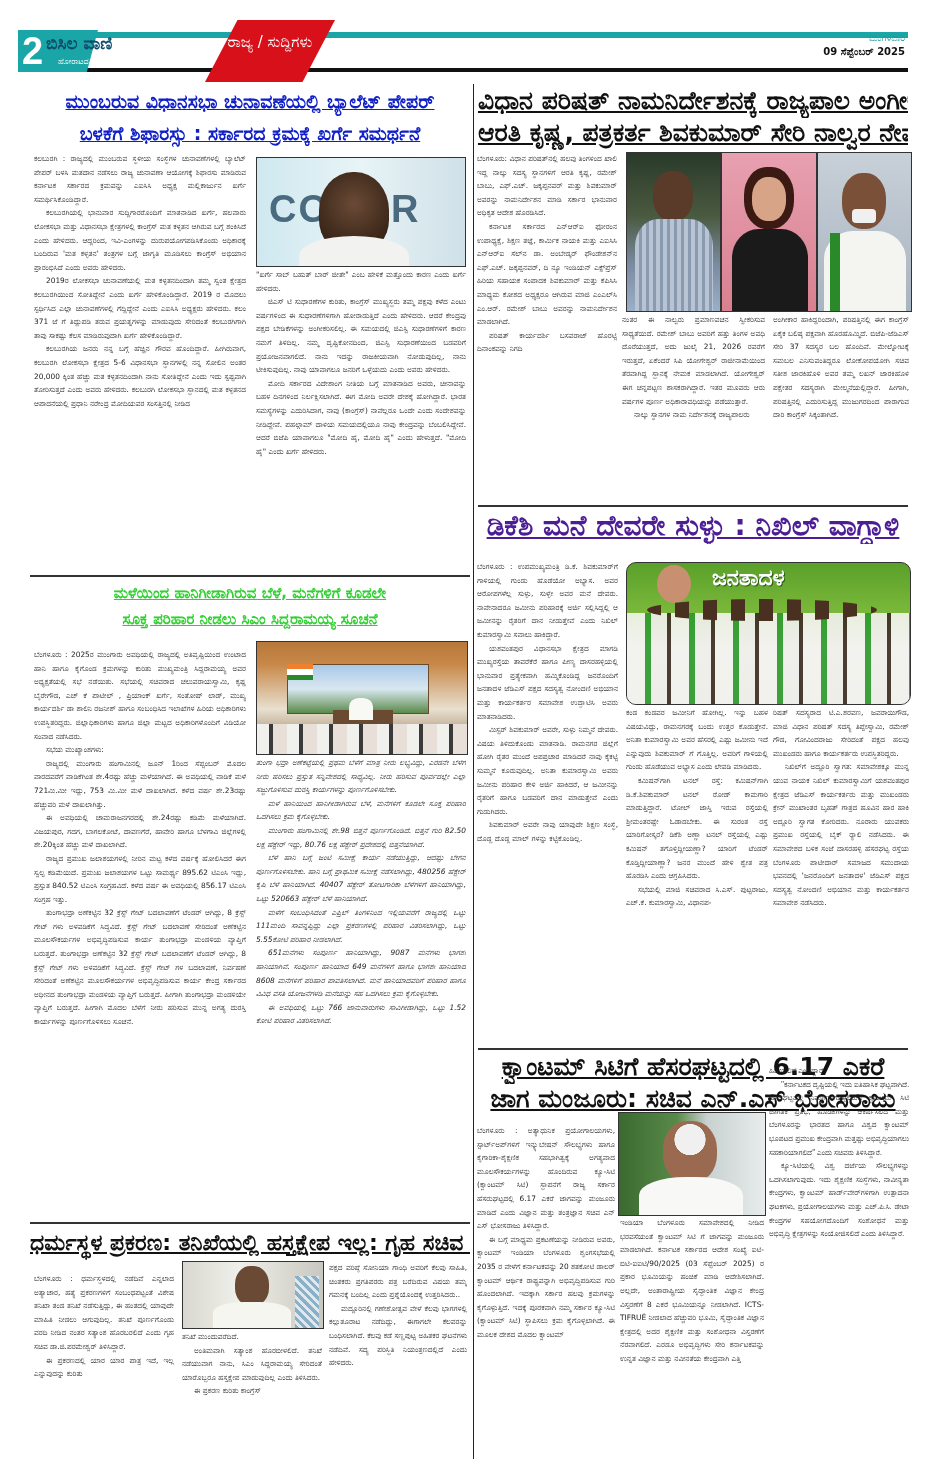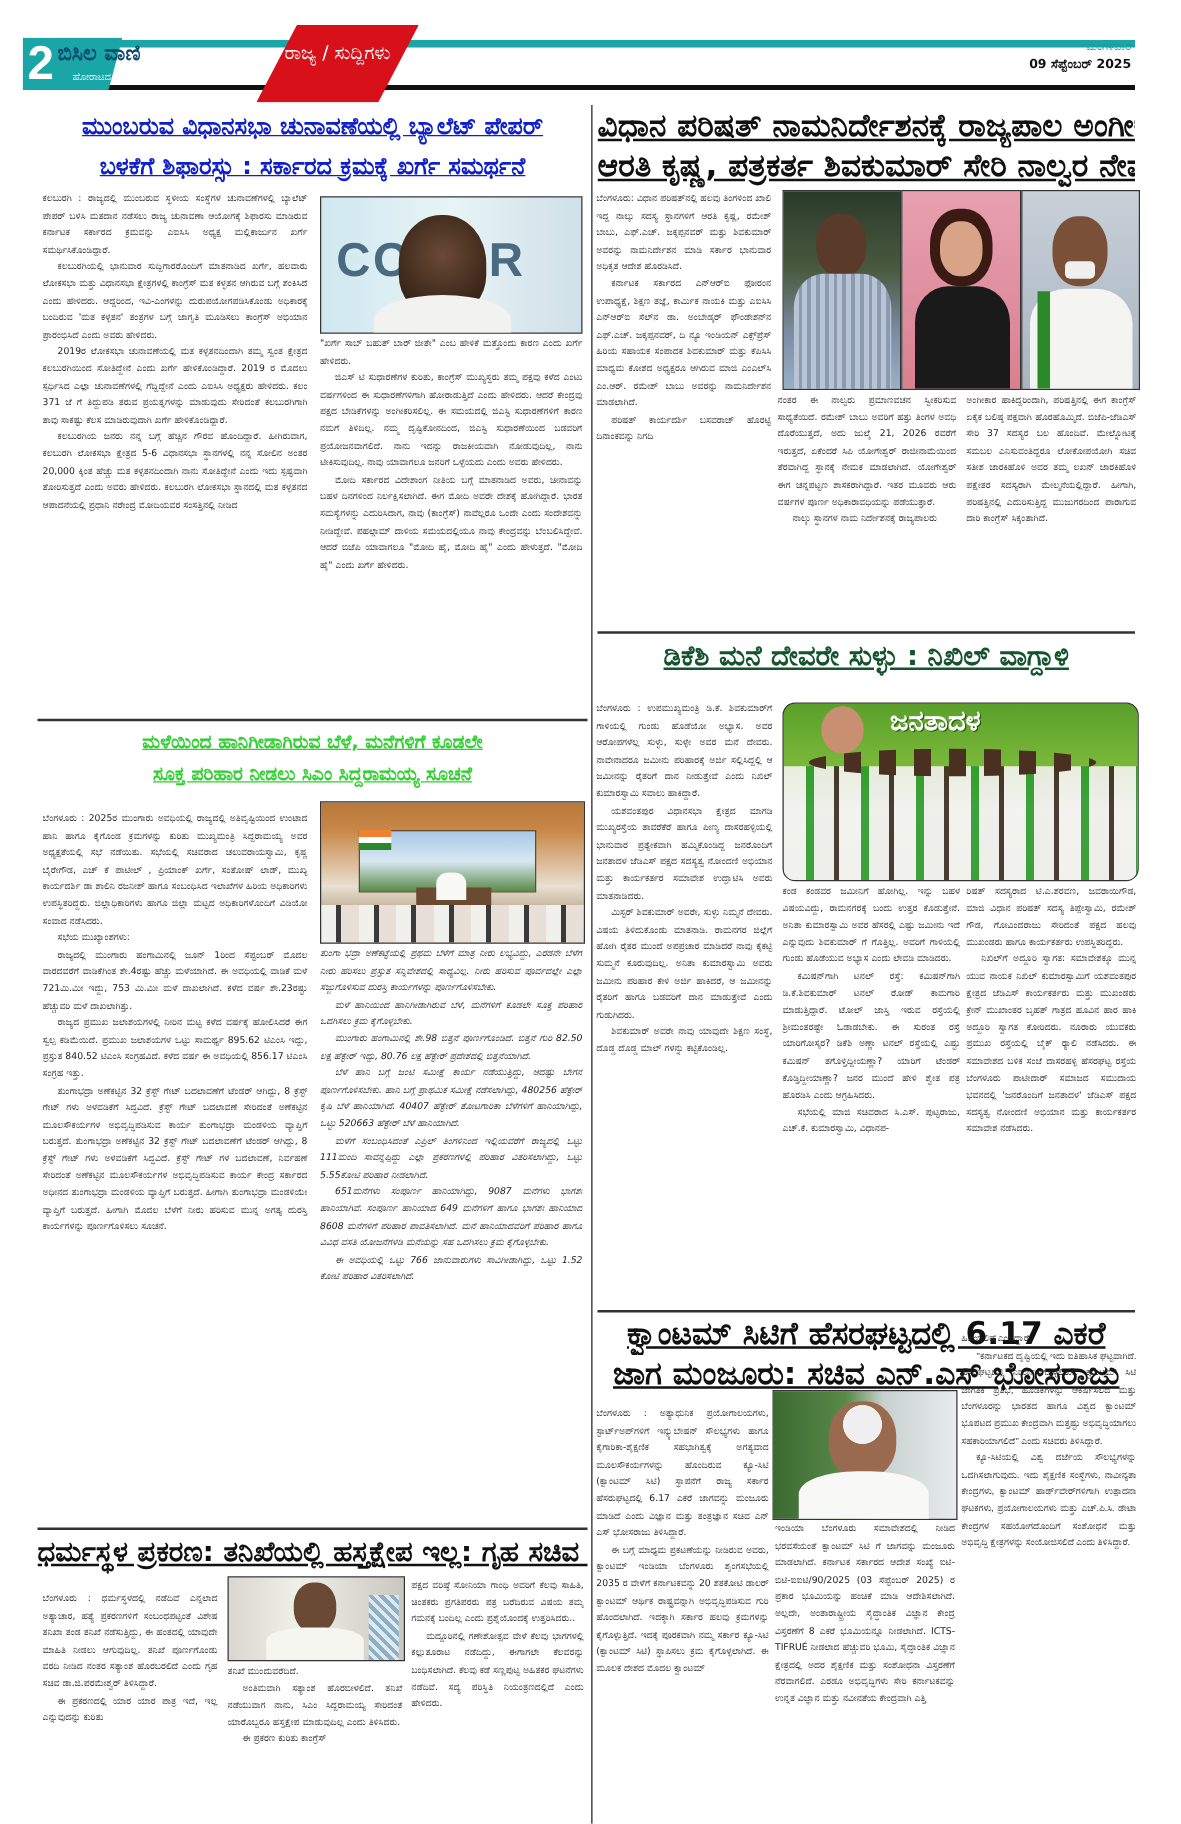--- a/index.html
+++ b/index.html
@@ -13,21 +13,21 @@
   .logo-tag{position:absolute;left:58px;top:57px;font:8px "DejaVu Sans",sans-serif;color:#fff;white-space:nowrap;}
   .section-flag{position:absolute;left:205px;top:20px;width:130px;height:62px;background:#d8101a;clip-path:polygon(25% 0,100% 0,75% 100%,0 100%);}
   .section-label{position:absolute;left:210px;top:33px;width:120px;text-align:center;font:15px "DejaVu Sans",sans-serif;color:#fff;white-space:nowrap;}
   .dateday{position:absolute;right:40px;top:33px;font:9px "DejaVu Sans",sans-serif;color:#1a9a9a;text-align:center;}
   .datefull{position:absolute;right:40px;top:46px;font:bold 10px "DejaVu Sans",sans-serif;color:#111;text-align:left;white-space:nowrap;}
   
   .hl{position:absolute;font-weight:bold;font-family:"DejaVu Sans",sans-serif;text-align:center;white-space:nowrap;overflow:hidden;text-decoration:underline;}
   .hl-blue{color:#1020c8;font-size:19px;line-height:34px;}
   .hl-black{color:#111;font-size:25px;line-height:34px;}
   .hl-green{color:#2fd02f;font-size:15px;line-height:26px;}
-  .hl-red{color:#14532d;font-size:22px;line-height:36px;}
+  .hl-red{color:#4c1d95;font-size:28px;line-height:36px;}
   
   .col{position:absolute;font:7.4px/13.6px "DejaVu Sans",sans-serif;color:#222;text-align:justify;overflow:hidden;}
   .col p{margin:0;text-indent:12px;}
   .col p:first-child{text-indent:0;}
   .rule{position:absolute;background:#333;}
   .vrule{position:absolute;width:1px;background:#222;}
   .photo{position:absolute;overflow:hidden;border:1px solid #333;}
 </style>
 </head>
 <body>
@@ -152,20 +152,21 @@
 
 <div class="rule" style="left:30px;top:575px;width:440px;height:2px;"></div>
 
 <div>
   <div class="hl hl-green" style="left:30px;top:580px;width:440px;">ಮಳೆಯಿಂದ ಹಾನಿಗೀಡಾಗಿರುವ ಬೆಳೆ, ಮನೆಗಳಿಗೆ ಕೂಡಲೇ</div>
   <div class="hl hl-green" style="left:30px;top:606px;width:440px;">ಸೂಕ್ತ ಪರಿಹಾರ ನೀಡಲು ಸಿಎಂ ಸಿದ್ದರಾಮಯ್ಯ ಸೂಚನೆ</div>
   <div class="col" style="left:34px;top:648px;width:212px;height:574px;">
     <p>ಬೆಂಗಳೂರು : 2025ರ ಮುಂಗಾರು ಅವಧಿಯಲ್ಲಿ ರಾಜ್ಯದಲ್ಲಿ ಅತಿವೃಷ್ಟಿಯಿಂದ ಉಂಟಾದ ಹಾನಿ ಹಾಗೂ ಕೈಗೊಂಡ ಕ್ರಮಗಳನ್ನು ಕುರಿತು ಮುಖ್ಯಮಂತ್ರಿ ಸಿದ್ದರಾಮಯ್ಯ ಅವರ ಅಧ್ಯಕ್ಷತೆಯಲ್ಲಿ ಸಭೆ ನಡೆಯಿತು. ಸಭೆಯಲ್ಲಿ ಸಚಿವರಾದ ಚಲುವರಾಯಸ್ವಾಮಿ, ಕೃಷ್ಣ ಬೈರೇಗೌಡ, ಎಚ್ ಕೆ ಪಾಟೀಲ್ , ಪ್ರಿಯಾಂಕ್ ಖರ್ಗೆ, ಸಂತೋಷ್ ಲಾಡ್, ಮುಖ್ಯ ಕಾರ್ಯದರ್ಶಿ ಡಾ ಶಾಲಿನಿ ರಜನೀಶ್ ಹಾಗೂ ಸಂಬಂಧಿಸಿದ ಇಲಾಖೆಗಳ ಹಿರಿಯ ಅಧಿಕಾರಿಗಳು ಉಪಸ್ಥಿತರಿದ್ದರು. ಜಿಲ್ಲಾಧಿಕಾರಿಗಳು ಹಾಗೂ ಜಿಲ್ಲಾ ಮಟ್ಟದ ಅಧಿಕಾರಿಗಳೊಂದಿಗೆ ವಿಡಿಯೋ ಸಂವಾದ ನಡೆಸಿದರು.</p>
     <p>ಸಭೆಯ ಮುಖ್ಯಾಂಶಗಳು:</p>
     <p>ರಾಜ್ಯದಲ್ಲಿ ಮುಂಗಾರು ಹಂಗಾಮಿನಲ್ಲಿ ಜೂನ್ 1ರಿಂದ ಸೆಪ್ಟಂಬರ್ ಮೊದಲ ವಾರದವರೆಗೆ ವಾಡಿಕೆಗಿಂತ ಶೇ.4ರಷ್ಟು ಹೆಚ್ಚು ಮಳೆಯಾಗಿದೆ. ಈ ಅವಧಿಯಲ್ಲಿ ವಾಡಿಕೆ ಮಳೆ 721ಮಿ.ಮೀ ಇದ್ದು, 753 ಮಿ.ಮೀ ಮಳೆ ದಾಖಲಾಗಿದೆ. ಕಳೆದ ವರ್ಷ ಶೇ.23ರಷ್ಟು ಹೆಚ್ಚುವರಿ ಮಳೆ ದಾಖಲಾಗಿತ್ತು.</p>
+    <p>ಈ ಅವಧಿಯಲ್ಲಿ ಚಾಮರಾಜನಗರದಲ್ಲಿ ಶೇ.24ರಷ್ಟು ಕಡಿಮೆ ಮಳೆಯಾಗಿದೆ. ವಿಜಯಪುರ, ಗದಗ, ಬಾಗಲಕೋಟೆ, ದಾವಣಗೆರೆ, ಹಾವೇರಿ ಹಾಗೂ ಬೆಳಗಾವಿ ಜಿಲ್ಲೆಗಳಲ್ಲಿ ಶೇ.20ಕ್ಕಿಂತ ಹೆಚ್ಚು ಮಳೆ ದಾಖಲಾಗಿದೆ.</p>
     <p>ರಾಜ್ಯದ ಪ್ರಮುಖ ಜಲಾಶಯಗಳಲ್ಲಿ ನೀರಿನ ಮಟ್ಟ ಕಳೆದ ವರ್ಷಕ್ಕೆ ಹೋಲಿಸಿದರೆ ಈಗ ಸ್ವಲ್ಪ ಕಡಿಮೆಯಿದೆ. ಪ್ರಮುಖ ಜಲಾಶಯಗಳ ಒಟ್ಟು ಸಾಮರ್ಥ್ಯ 895.62 ಟಿಎಂಸಿ ಇದ್ದು, ಪ್ರಸ್ತುತ 840.52 ಟಿಎಂಸಿ ಸಂಗ್ರಹವಿದೆ. ಕಳೆದ ವರ್ಷ ಈ ಅವಧಿಯಲ್ಲಿ 856.17 ಟಿಎಂಸಿ ಸಂಗ್ರಹ ಇತ್ತು.</p>
     <p>ತುಂಗಾಭದ್ರಾ ಅಣೆಕಟ್ಟಿನ 32 ಕ್ರೆಸ್ಟ್ ಗೇಟ್ ಬದಲಾವಣೆಗೆ ಟೆಂಡರ್ ಆಗಿದ್ದು, 8 ಕ್ರೆಸ್ಟ್ ಗೇಟ್ ಗಳು ಅಳವಡಿಕೆಗೆ ಸಿದ್ಧವಿದೆ. ಕ್ರೆಸ್ಟ್ ಗೇಟ್ ಬದಲಾವಣೆ ಸೇರಿದಂತೆ ಅಣೆಕಟ್ಟಿನ ಮೂಲಸೌಕರ್ಯಗಳ ಅಭಿವೃದ್ಧಿಪಡಿಸುವ ಕಾರ್ಯ ತುಂಗಾಭದ್ರಾ ಮಂಡಳಿಯ ವ್ಯಾಪ್ತಿಗೆ ಬರುತ್ತದೆ. ತುಂಗಾಭದ್ರಾ ಅಣೆಕಟ್ಟಿನ 32 ಕ್ರೆಸ್ಟ್ ಗೇಟ್ ಬದಲಾವಣೆಗೆ ಟೆಂಡರ್ ಆಗಿದ್ದು, 8 ಕ್ರೆಸ್ಟ್ ಗೇಟ್ ಗಳು ಅಳವಡಿಕೆಗೆ ಸಿದ್ಧವಿದೆ. ಕ್ರೆಸ್ಟ್ ಗೇಟ್ ಗಳ ಬದಲಾವಣೆ, ನಿರ್ವಹಣೆ ಸೇರಿದಂತೆ ಅಣೆಕಟ್ಟಿನ ಮೂಲಸೌಕರ್ಯಗಳ ಅಭಿವೃದ್ಧಿಪಡಿಸುವ ಕಾರ್ಯ ಕೇಂದ್ರ ಸರ್ಕಾರದ ಅಧೀನದ ತುಂಗಾಭದ್ರಾ ಮಂಡಳಿಯ ವ್ಯಾಪ್ತಿಗೆ ಬರುತ್ತದೆ. ಹೀಗಾಗಿ ತುಂಗಾಭದ್ರಾ ಮಂಡಳಿಯೇ ವ್ಯಾಪ್ತಿಗೆ ಬರುತ್ತದೆ. ಹೀಗಾಗಿ ಮೊದಲ ಬೆಳೆಗೆ ನೀರು ಹರಿಸುವ ಮುನ್ನ ಅಗತ್ಯ ದುರಸ್ತಿ ಕಾರ್ಯಗಳನ್ನು ಪೂರ್ಣಗೊಳಿಸಲು ಸೂಚನೆ.</p>
   </div>
   <div class="photo" style="left:256px;top:641px;width:210px;height:112px;background:linear-gradient(180deg,#b8783a 0%,#c88848 20%,#e8e0d0 60%,#8a6a48 100%);">
     <div style="position:absolute;left:30px;top:22px;width:140px;height:48px;background:linear-gradient(180deg,#a8c8e8 0%,#d8e8f0 50%,#5a8a4a 100%);border:1px solid #6a4a2a;"></div>
     <div style="position:absolute;left:30px;top:22px;width:26px;height:16px;background:linear-gradient(180deg,#f08030 0 33%,#fff 33% 66%,#2a8a2a 66%);"></div>
     <div style="position:absolute;left:76px;top:68px;width:60px;height:22px;background:#6a4a30;"></div>
     <div style="position:absolute;left:92px;top:56px;width:24px;height:22px;border-radius:40% 40% 0 0;background:#f8f8f4;"></div>
     <div style="position:absolute;left:0;top:82px;width:210px;height:30px;background:repeating-linear-gradient(90deg,#f0f0ec 0 12px,#3a3a3a 12px 16px,#e8e0d8 16px 30px);"></div>
   </div>

